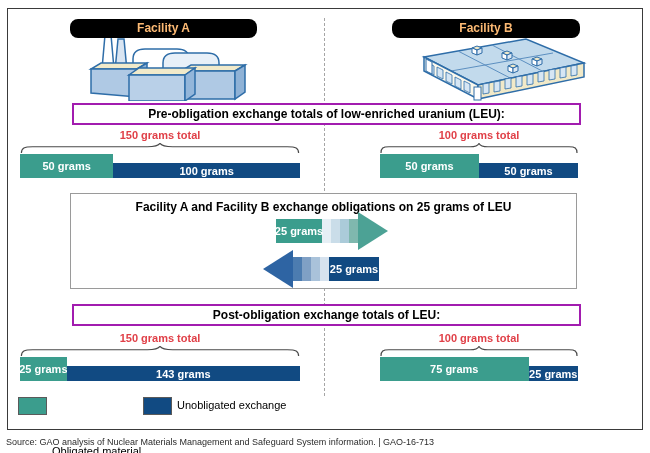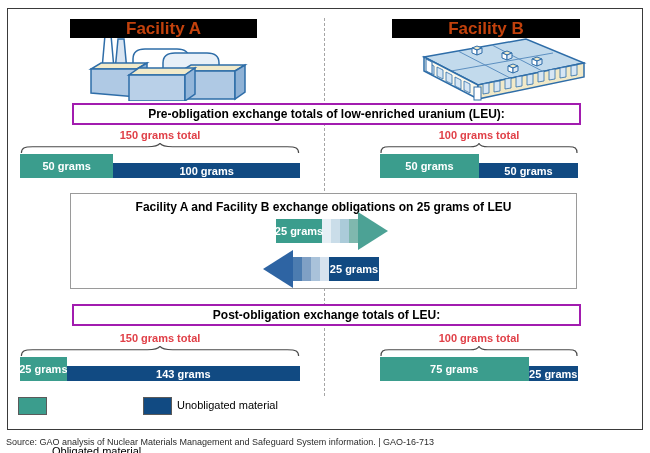--- a/index.html
+++ b/index.html
@@ -9,22 +9,22 @@
   }
   .outer-box{
     position:absolute;left:7px;top:8px;width:634px;height:420px;
     border:1.5px solid #3a3a3a;background:transparent;
   }
   .divider{
     position:absolute;left:324px;top:18px;height:378px;width:0;
     border-left:1px dashed #a5a5a5;z-index:1;
   }
   .facility-header{
-    position:absolute;height:19px;background:#000000;color:#c2410c;
-    font-weight:bold;font-size:17px;line-height:19px;text-align:center;z-index:3;
+    position:absolute;height:19px;background:#000000;color:#fdba74;
+    font-weight:bold;font-size:12px;line-height:19px;text-align:center;z-index:3;border-radius:8px;
   }
   .fac-a-hdr{left:70px;top:19px;width:187px;}
   .fac-b-hdr{left:392px;top:19px;width:188px;}
   .fac-illo{position:absolute;z-index:2;}
   .section-box{
     position:absolute;left:72px;width:505px;height:18px;background:#ffffff;
     border:2px solid #a21caf;text-align:center;font-weight:bold;font-size:12px;
     line-height:18px;color:#000;z-index:3;
   }
   .pre-box{top:103px;}
@@ -225,18 +225,18 @@
       <div class="seg unobligated" style="width:25%">
         <span>25 grams</span>
       </div>
     </div>
   </div>
 
   <div class="legend">
     <div class="legend-swatch sw-obligated"></div>
     <div class="legend-label lb-obligated">Obligated material</div>
     <div class="legend-swatch sw-unobligated"></div>
-    <div class="legend-label lb-unobligated">Unobligated material</div>
+    <div class="legend-label lb-unobligated">Unobligated exchange</div>
   </div>
 
   <div class="source-line">Source: GAO analysis of Nuclear Materials Management and Safeguard System information.  |  GAO-16-713</div>
 
 </div>
 
 </body></html>

